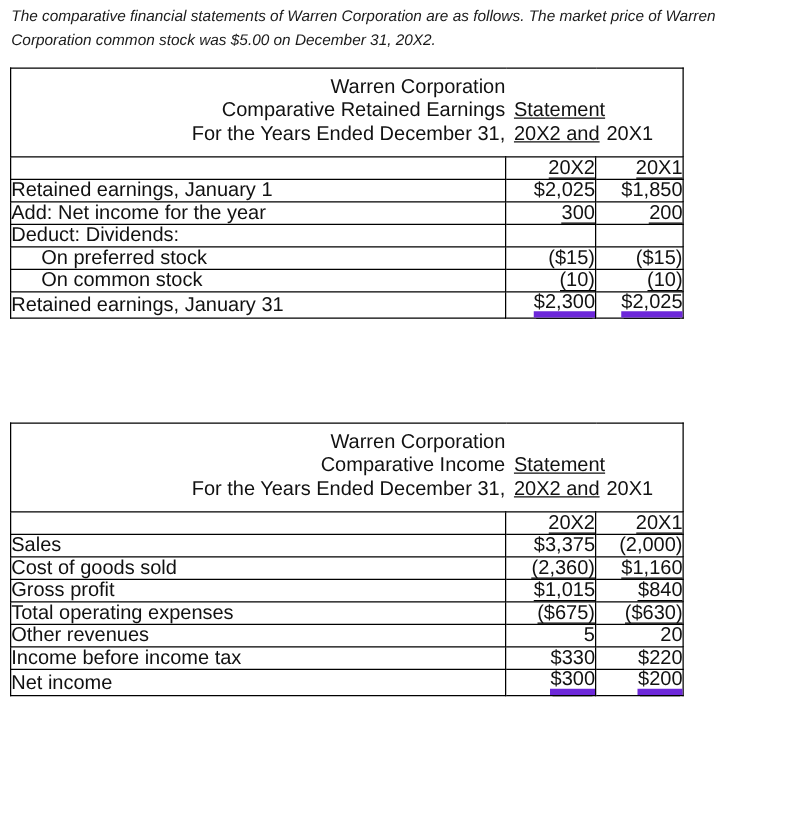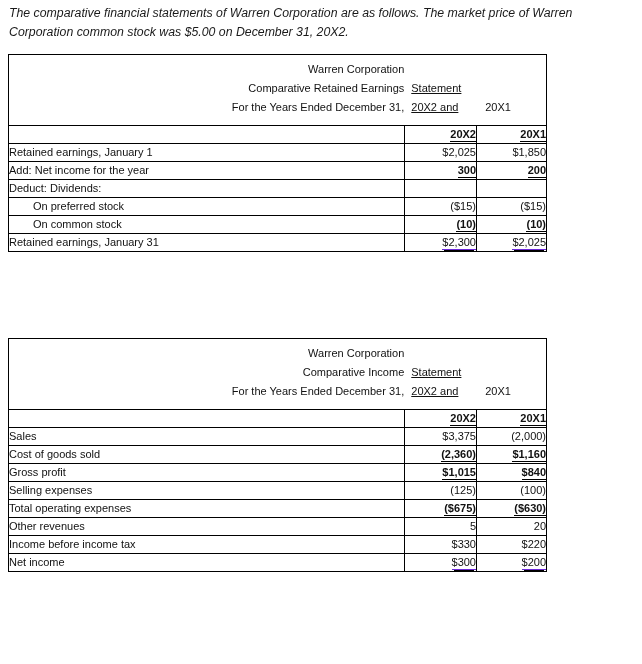--- a/index.html
+++ b/index.html
@@ -28,21 +28,21 @@
     font-style: italic;
   }
 
   
   .stmt {
     position: absolute;
     left: 8px;
     width: 538px;
     border-collapse: collapse;
     table-layout: fixed;
-    font-size: 11px;
+    font-size: 16px;
     color: #111111;
   }
   .stmt td {
     border: 1px solid #000000;
     padding: 0;
     height: 17px;
     vertical-align: middle;
     line-height: 15px;
   }
 
@@ -86,24 +86,23 @@
     padding-right: 5px;
     white-space: nowrap;
   }
 
   
   .u1 {
     border-bottom: 1px solid #000000;
     padding-bottom: 0px;
     display: inline-block;
     line-height: 14px;
-    font-weight: bold;
   }
   .u2 {
-    border-bottom: 1px solid #6d28d9;
+    border-bottom: 5px solid #6d28d9;
     display: inline-block;
     line-height: 14px;
     padding-bottom: 0px;
     box-shadow: 0 3px 0 -2px #000000;
   }
   .blank { display: inline-block; }
 </style>
 </head>
 <body>
 
@@ -217,25 +216,20 @@
         <td class="lbl">Cost of goods sold</td>
         <td class="num"><span class="u1">(2,360)</span></td>
         <td class="num"><span class="u1">$1,160</span></td>
       </tr>
       <tr>
         <td class="lbl">Gross profit</td>
         <td class="num"><span class="u1">$1,015</span></td>
         <td class="num"><span class="u1">$840</span></td>
       </tr>
       <tr>
-        <td class="lbl">Selling expenses</td>
-        <td class="num"><span class="blank">(125)</span></td>
-        <td class="num"><span class="blank">(100)</span></td>
-      </tr>
-      <tr>
         <td class="lbl">Total operating expenses</td>
         <td class="num"><span class="u1">($675)</span></td>
         <td class="num"><span class="u1">($630)</span></td>
       </tr>
       <tr>
         <td class="lbl">Other revenues</td>
         <td class="num"><span class="blank">5</span></td>
         <td class="num"><span class="blank">20</span></td>
       </tr>
       <tr>

